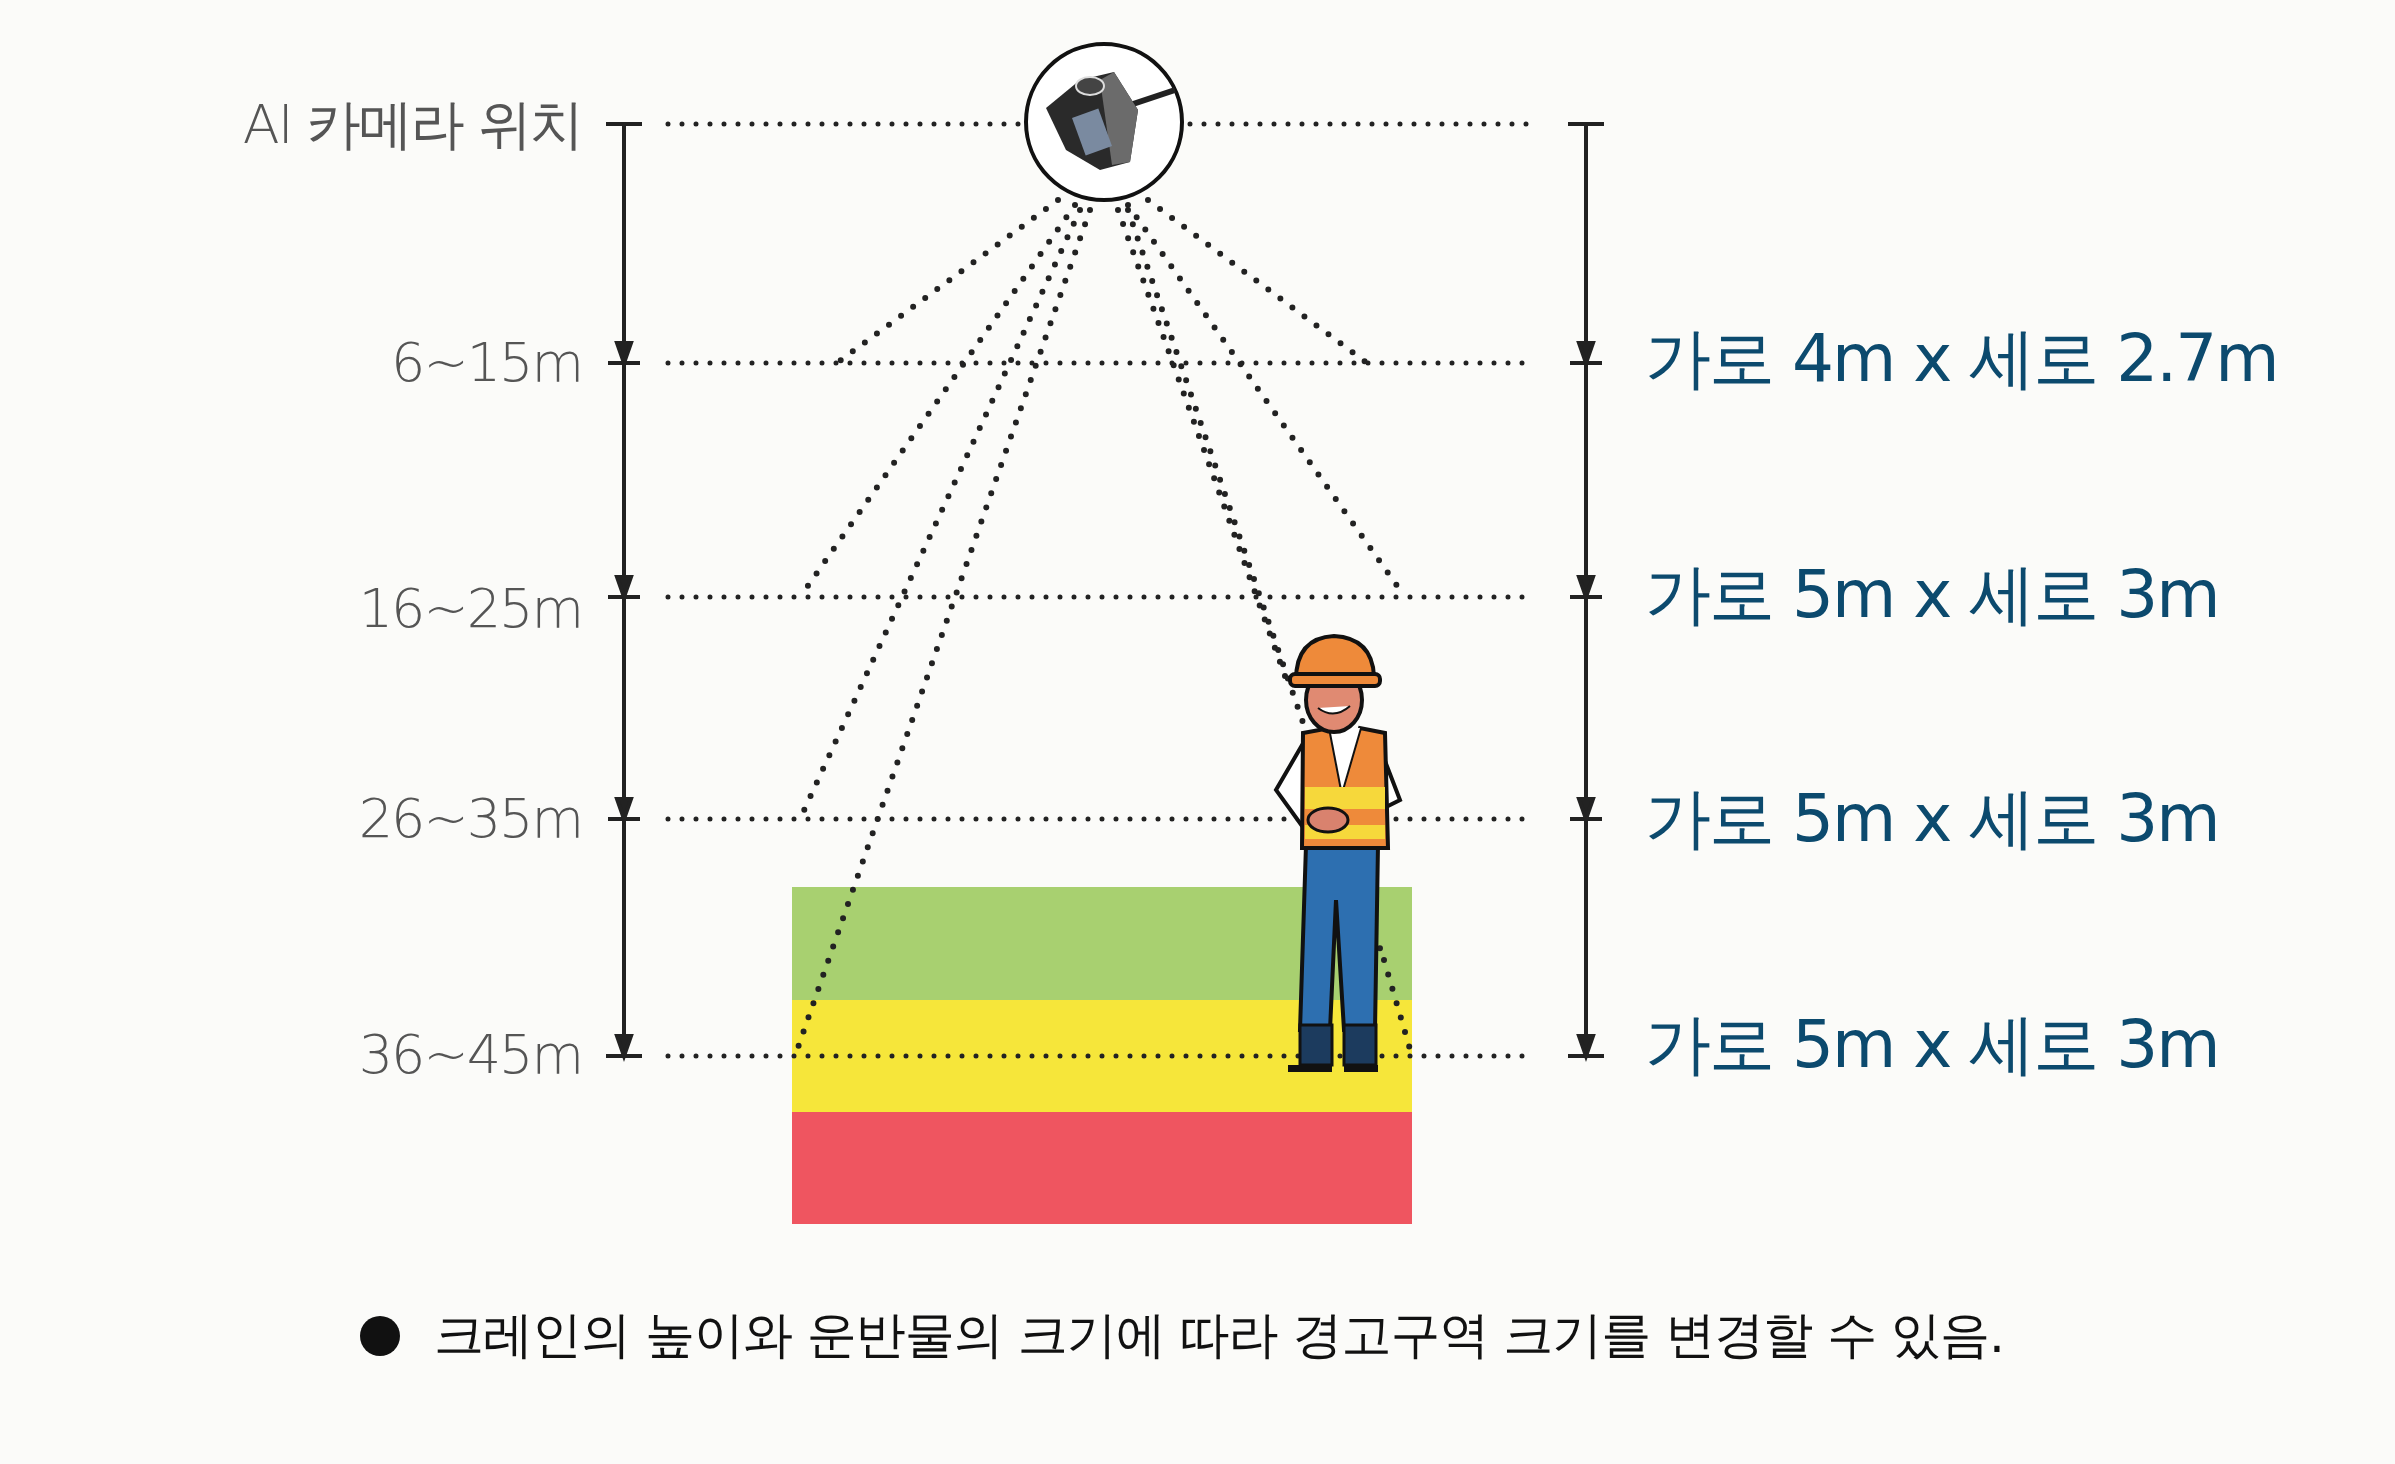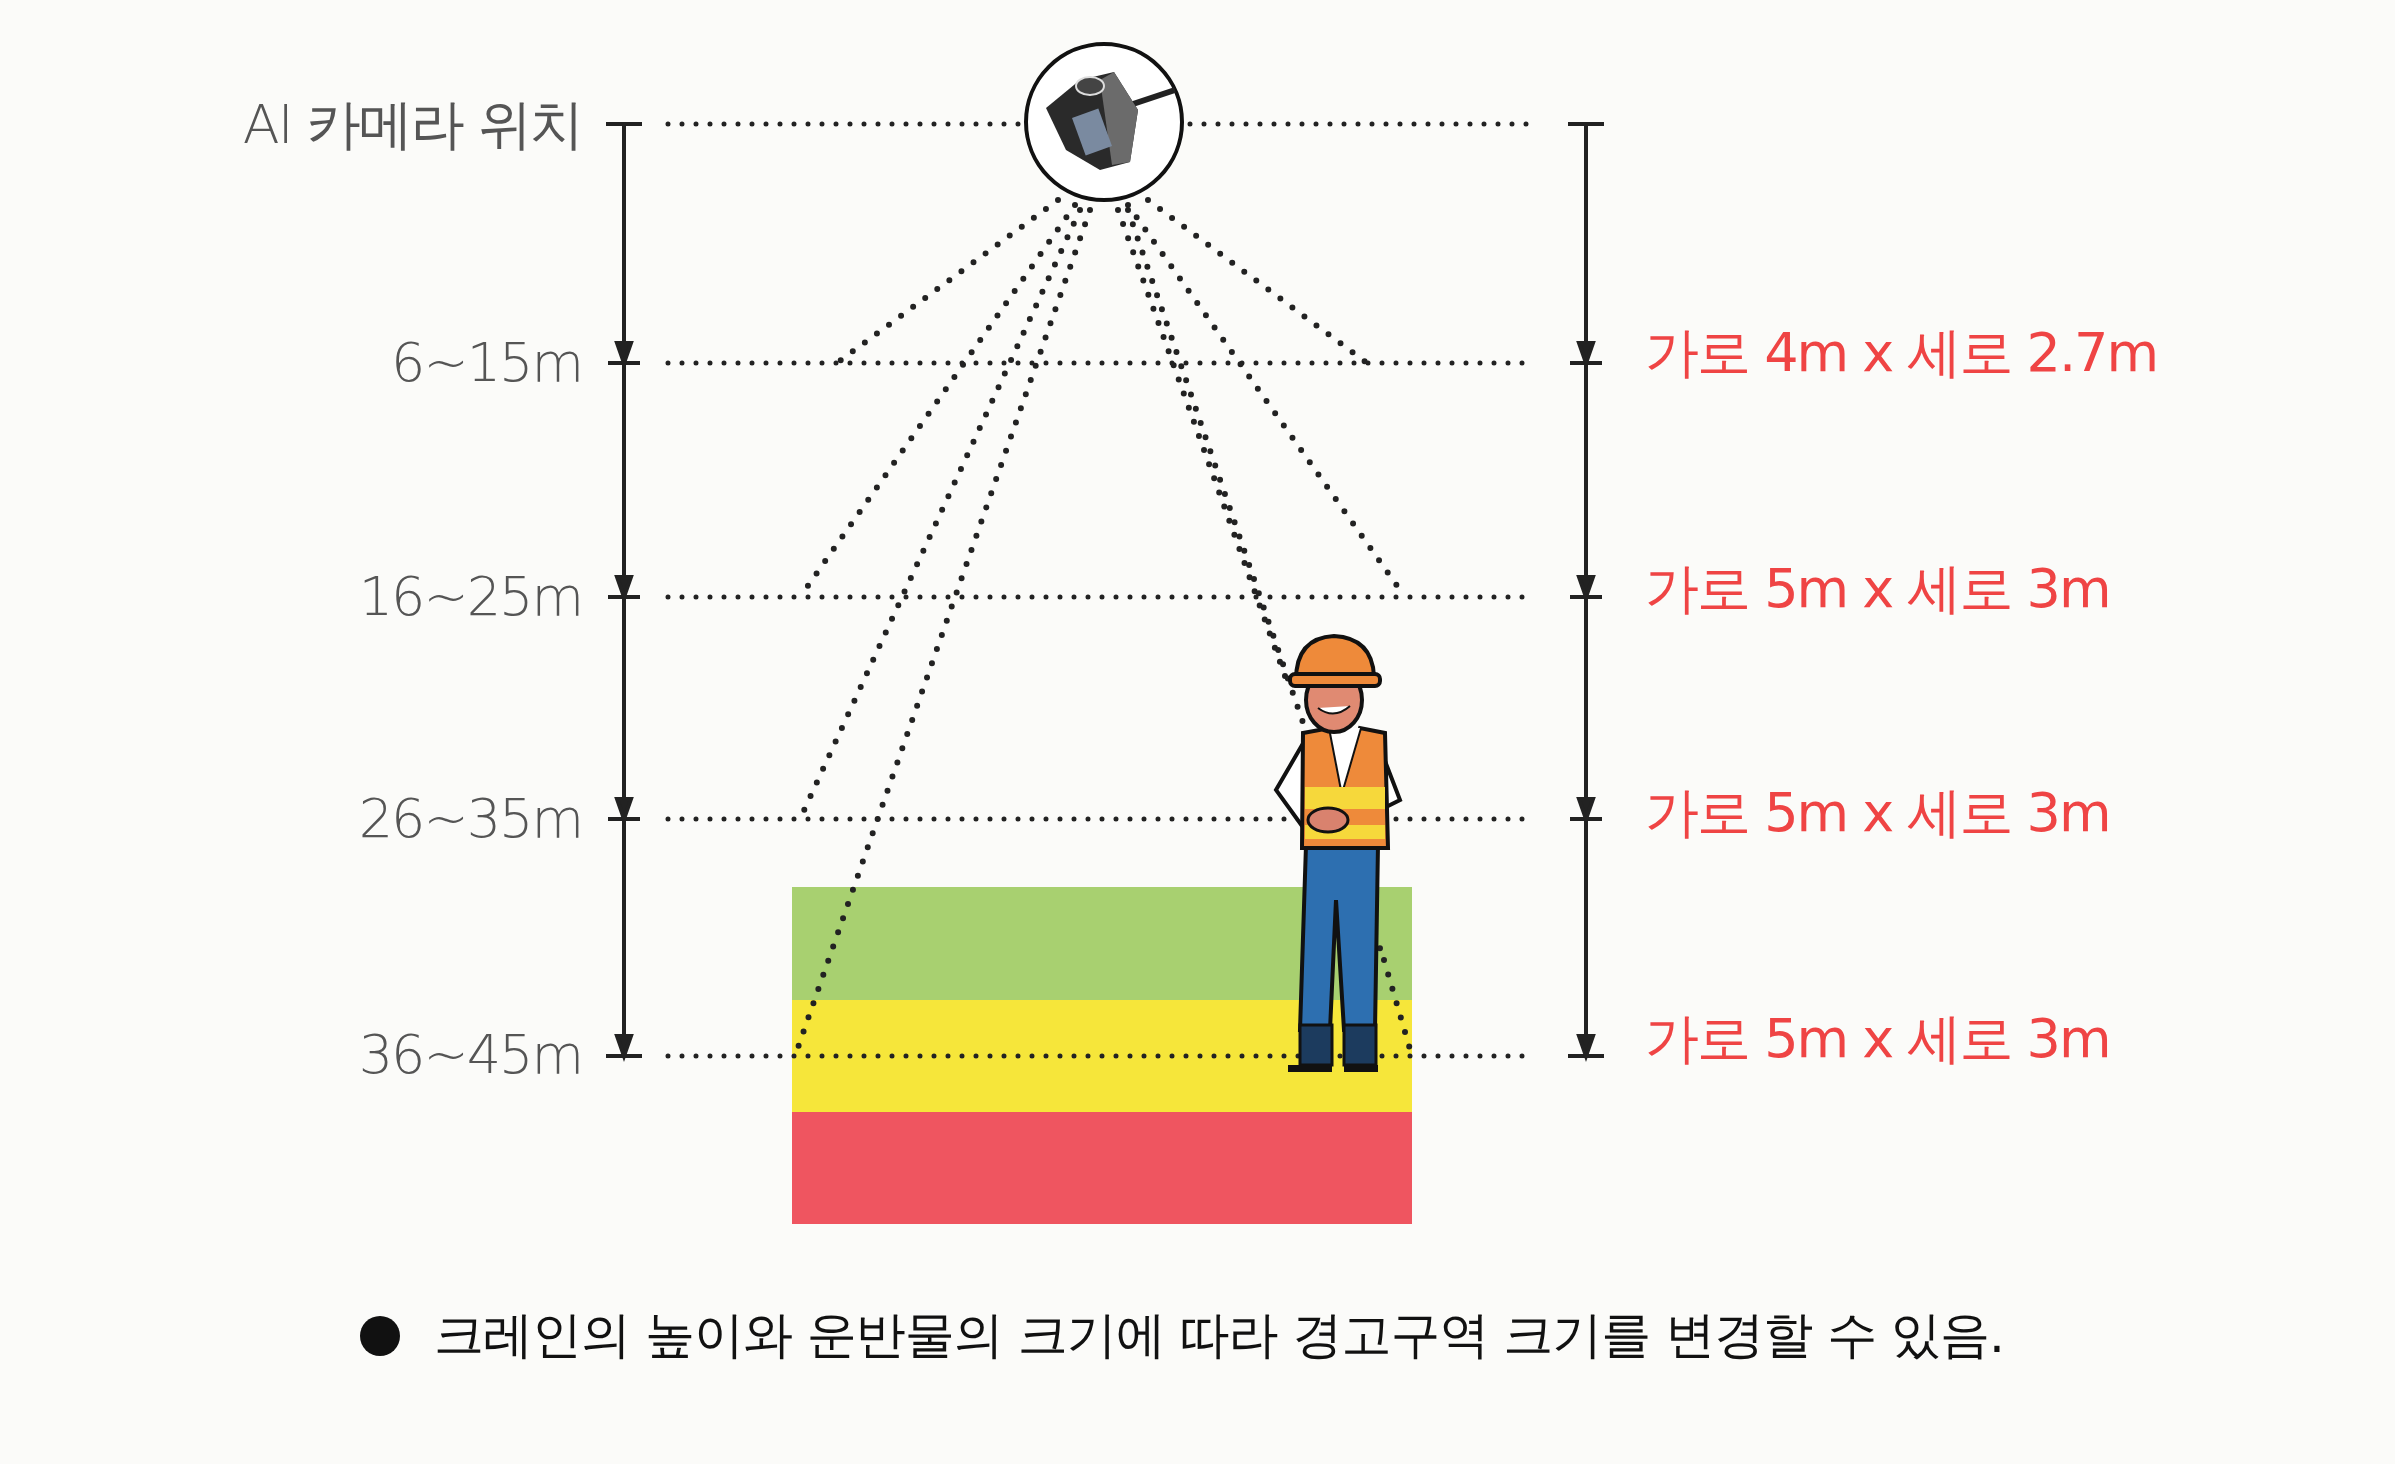--- a/index.html
+++ b/index.html
@@ -6,21 +6,21 @@
   body {
     width:2395px; height:1464px; background:#fbfbf9; position:relative; overflow:hidden;
     font-family:"DejaVu Sans", "Liberation Sans", sans-serif;
   }
   svg.diagram { position:absolute; left:0; top:0; }
   .lbl-left {
     position:absolute; right:1813px; color:#555; font-size:54px; letter-spacing:-2px;
     font-weight:300; white-space:nowrap; line-height:1;
   }
   .lbl-right {
-    position:absolute; left:1645px; color:#ef4444; font-size:54px; letter-spacing:-2px;
+    position:absolute; left:1645px; color:#0c4a6e; font-size:66px; letter-spacing:-2px;
     white-space:nowrap; line-height:1;
   }
   .note {
     position:absolute; left:360px; top:1302px; font-size:50px; color:#111;
     white-space:nowrap; letter-spacing:-1px; display:flex; align-items:center;
   }
   .bullet { width:40px; height:40px; border-radius:50%; background:#111; margin-right:34px; display:inline-block; }
 </style>
 </head>
 <body>
@@ -110,21 +110,21 @@
     <ellipse cx="1334" cy="700" rx="28" ry="32" fill="#e08a72" stroke="#111" stroke-width="4"></ellipse>
     <path d="M1318 708 Q1334 720 1350 706" fill="#fff" stroke="#111" stroke-width="2"></path>
 
     <path d="M1296 680 Q1296 638 1334 636 Q1372 638 1374 676 Z" fill="#ee8a3a" stroke="#111" stroke-width="4"></path>
     <rect x="1290" y="674" width="90" height="12" rx="5" fill="#ee8a3a" stroke="#111" stroke-width="4"></rect>
   </g>
 </svg>
 
 <div class="lbl-left" style="top:98px;text-align:center;">AI 카메라 위치</div>
 <div class="lbl-left" style="top:336px;">6~15m</div>
-<div class="lbl-left" style="top:570px;margin-left:24px;">16~25m</div>
+<div class="lbl-left" style="top:582px;margin-left:24px;">16~25m</div>
 <div class="lbl-left" style="top:792px;">26~35m</div>
 <div class="lbl-left" style="top:1028px;">36~45m</div>
 
 <div class="lbl-right" style="top:326px;">가로 4m x 세로 2.7m</div>
 <div class="lbl-right" style="top:562px;">가로 5m x 세로 3m</div>
 <div class="lbl-right" style="top:786px;">가로 5m x 세로 3m</div>
 <div class="lbl-right" style="top:1012px;">가로 5m x 세로 3m</div>
 
 <div class="note">
   <span class="bullet"></span>

